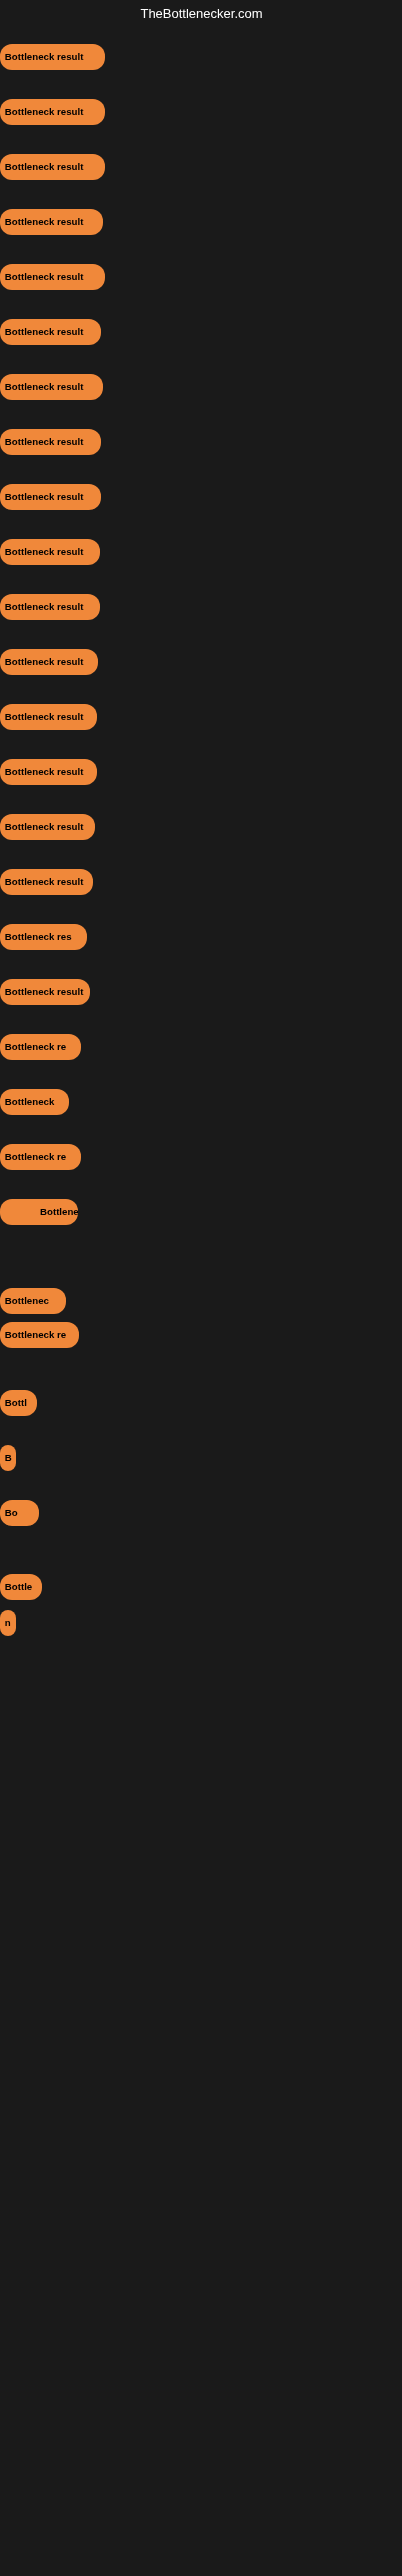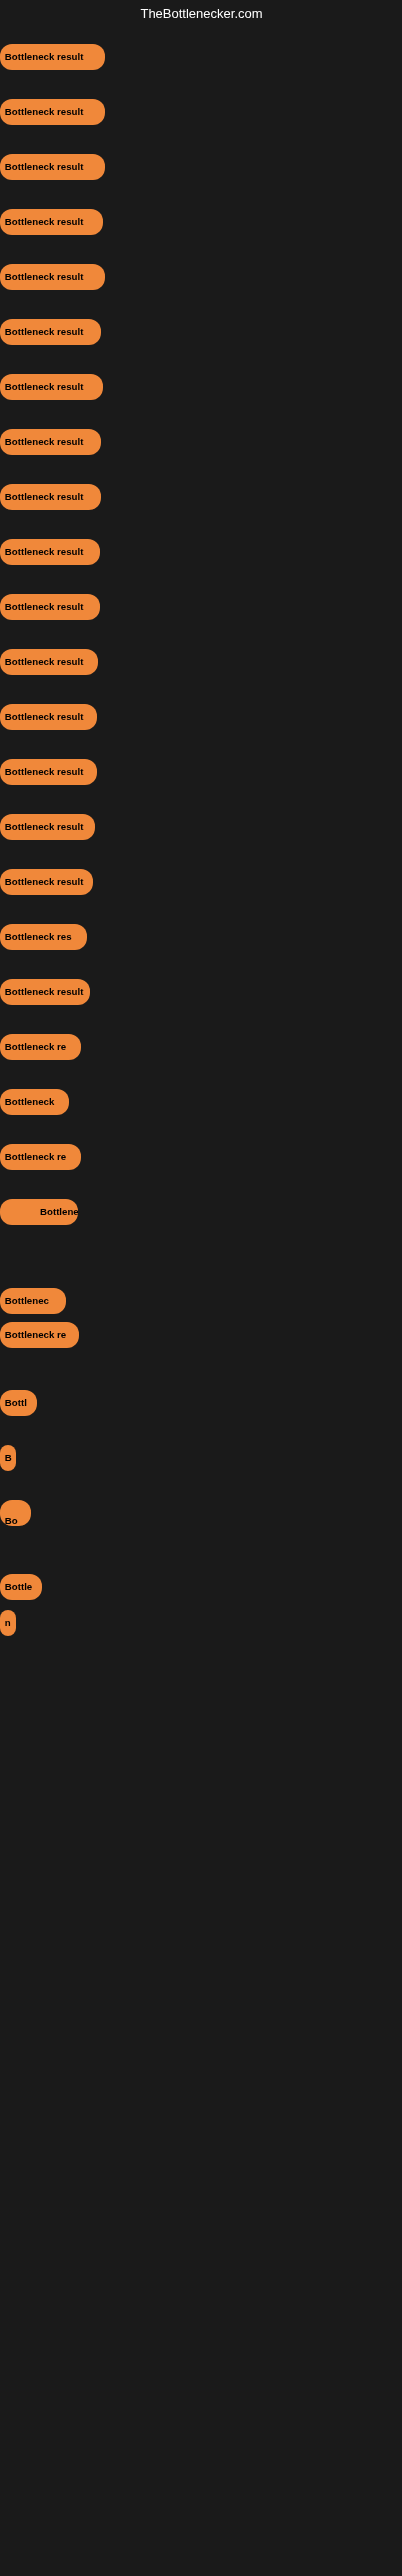--- a/index.html
+++ b/index.html
@@ -219,21 +219,21 @@
       </div>
     </div>
     <div class="bar-spacer"></div>
     <div class="bar-row">
       <div class="bar" style="width: 14.5px;">
         <span class="bar-label">B</span>
       </div>
     </div>
     <div class="bar-spacer"></div>
     <div class="bar-row">
-      <div class="bar" style="width: 31px; align-items: flex-end;">
+      <div class="bar" style="width: 39px;">
         <span class="bar-label">Bo</span>
       </div>
     </div>
     <div class="bar-spacer"></div>
     <div class="bar-row">
       <div class="bar" style="width: 42px; margin-top: 38px;">
         <span class="bar-label">Bottle</span>
       </div>
     </div>
     <div class="bar-spacer"></div>

